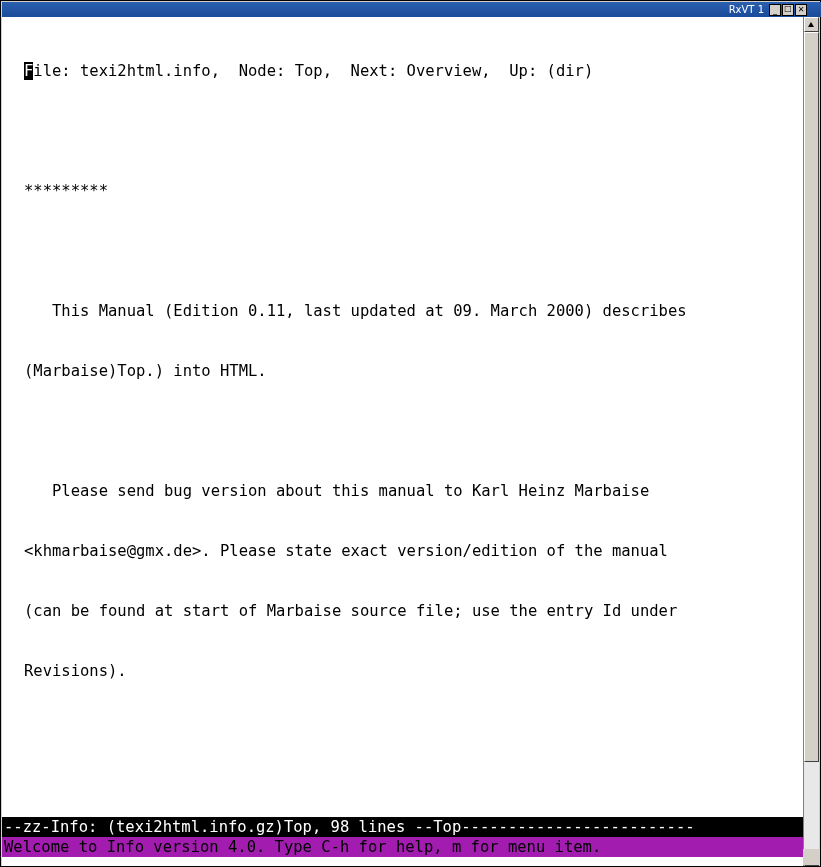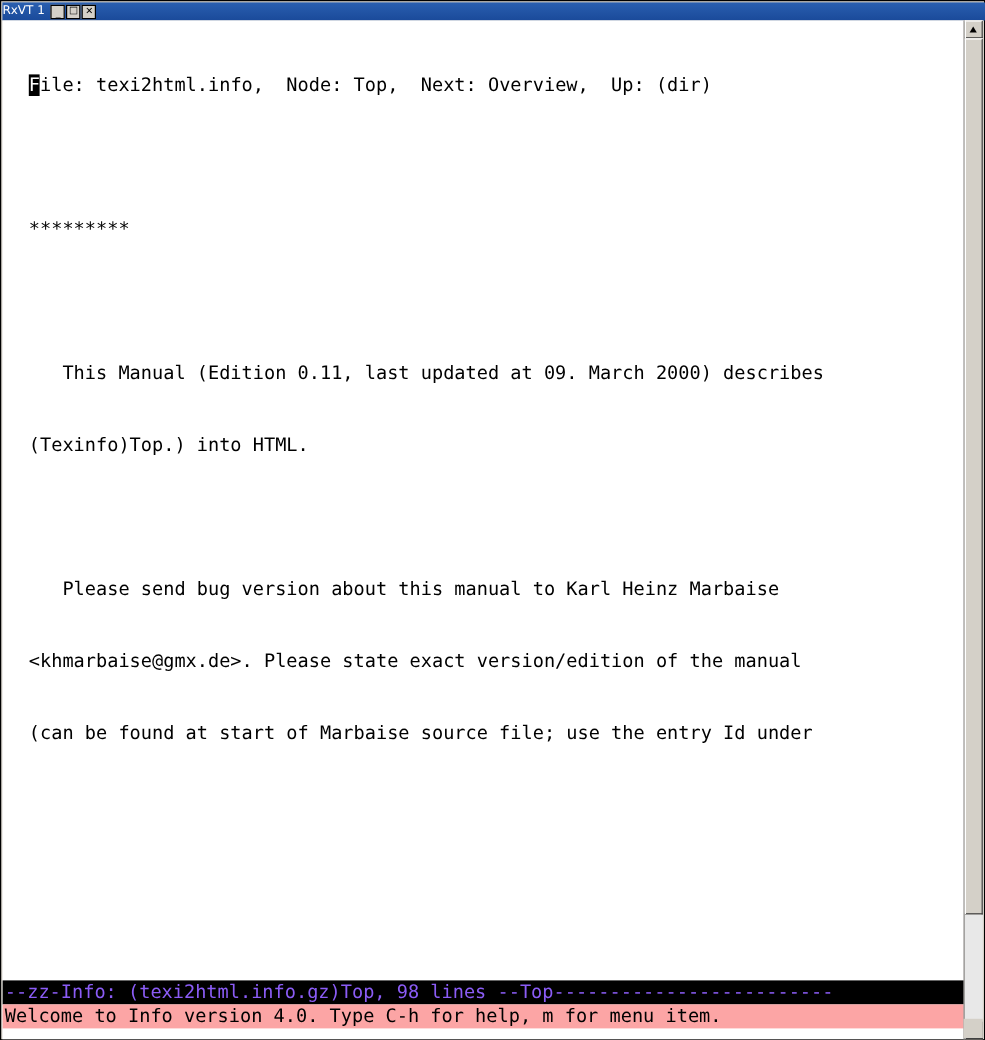--- a/index.html
+++ b/index.html
@@ -26,20 +26,21 @@
 
   
   .titlebar {
     position: absolute;
     left: 1px; top: 1px;
     width: 819px;
     height: 15px;
     background: linear-gradient(to bottom, #2a5fb0 0%, #1a4a9a 100%);
     display: flex;
     align-items: center;
+    justify-content: flex-end;
     padding-right: 14px;
     box-sizing: border-box;
   }
   .titlebar-text {
     color: #ffffff;
     font-family: "DejaVu Sans", sans-serif;
     font-size: 10px;
     line-height: 10px;
     margin-right: 4px;
     white-space: nowrap;
@@ -111,25 +112,25 @@
     line-height: 20px;
     font-family: "DejaVu Sans Mono", monospace;
     font-size: 15.5px;
     white-space: pre;
     box-sizing: border-box;
     padding-left: 2px;
   }
   .status-mode {
     bottom: 29px;
     background: #000000;
-    color: #8b5cf6;
+    color: #ffffff;
   }
   .status-echo {
     bottom: 9px;
-    background: #fca5a5;
+    background: #a21caf;
     color: #000000;
   }
 
   
   .scrollbar {
     position: absolute;
     right: 1px;
     top: 16px;
     width: 16px;
     height: 849px;
@@ -209,25 +210,26 @@
       </div>
   </div>
 
   <div class="term">
     <div class="screen">
       <div class="line"><span class="cursor-cell">F</span><span>ile: texi2html.info,  Node: Top,  Next: Overview,  Up: (dir)</span></div>
       <div class="line"></div>
       <div class="line">*********</div>
       <div class="line"></div>
       <div class="line">   This Manual (Edition 0.11, last updated at 09. March 2000) describes</div>
-      <div class="line">(Texinfo)Top.) into HTML.</div>
+      <div class="line">(Marbaise)Top.) into HTML.</div>
       <div class="line"></div>
       <div class="line">   Please send bug version about this manual to Karl Heinz Marbaise</div>
       <div class="line">&lt;khmarbaise@gmx.de&gt;. Please state exact version/edition of the manual</div>
       <div class="line">(can be found at start of Marbaise source file; use the entry Id under</div>
+      <div class="line">Revisions).</div>
       <div class="line"></div>
       
       
       
       
       
       
       
       
       

